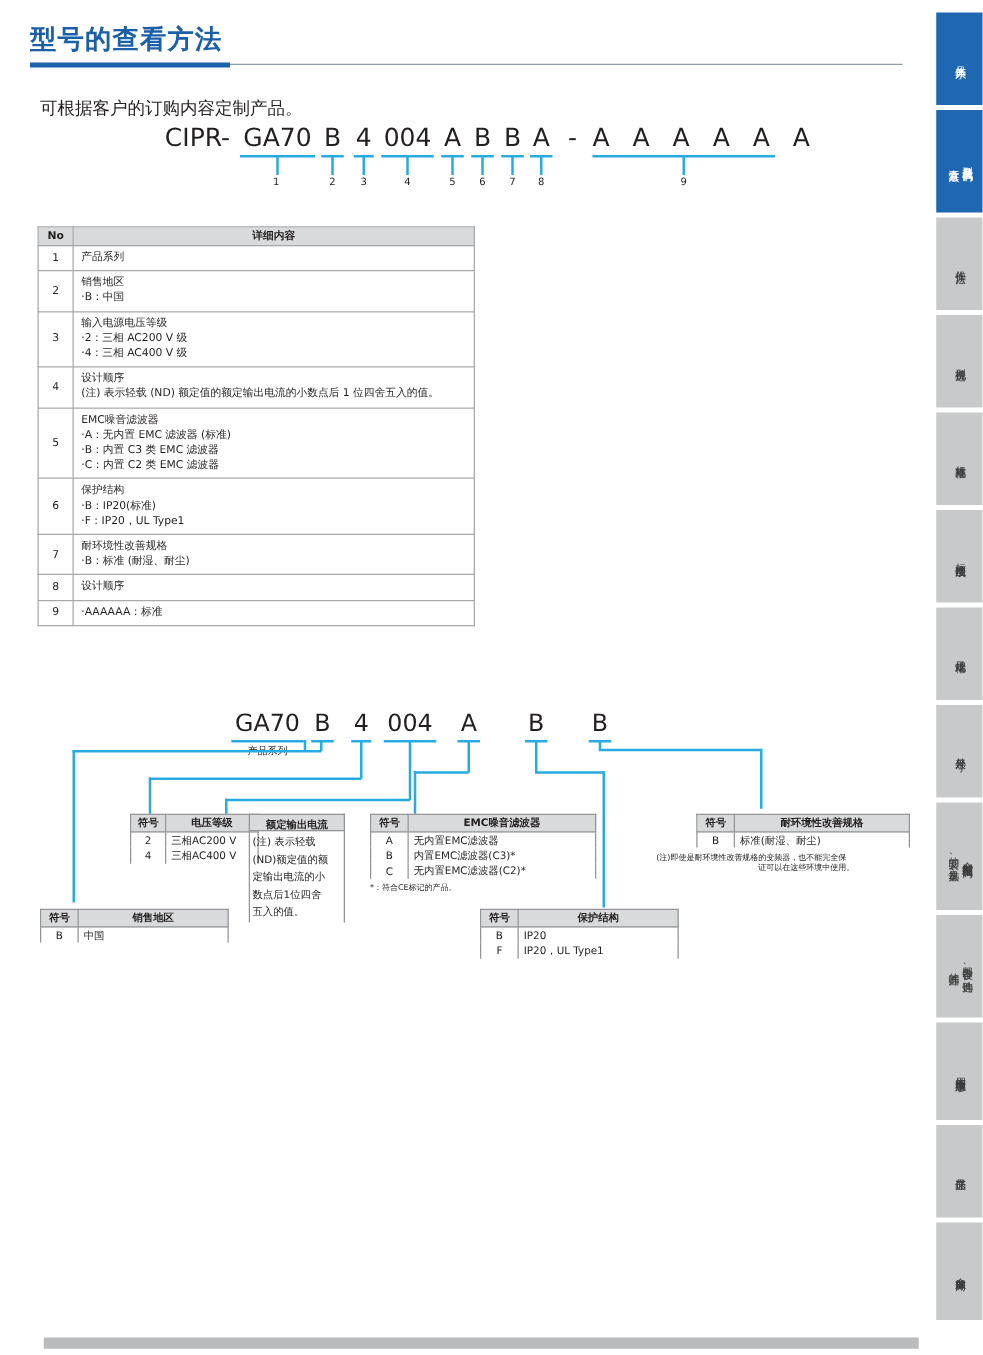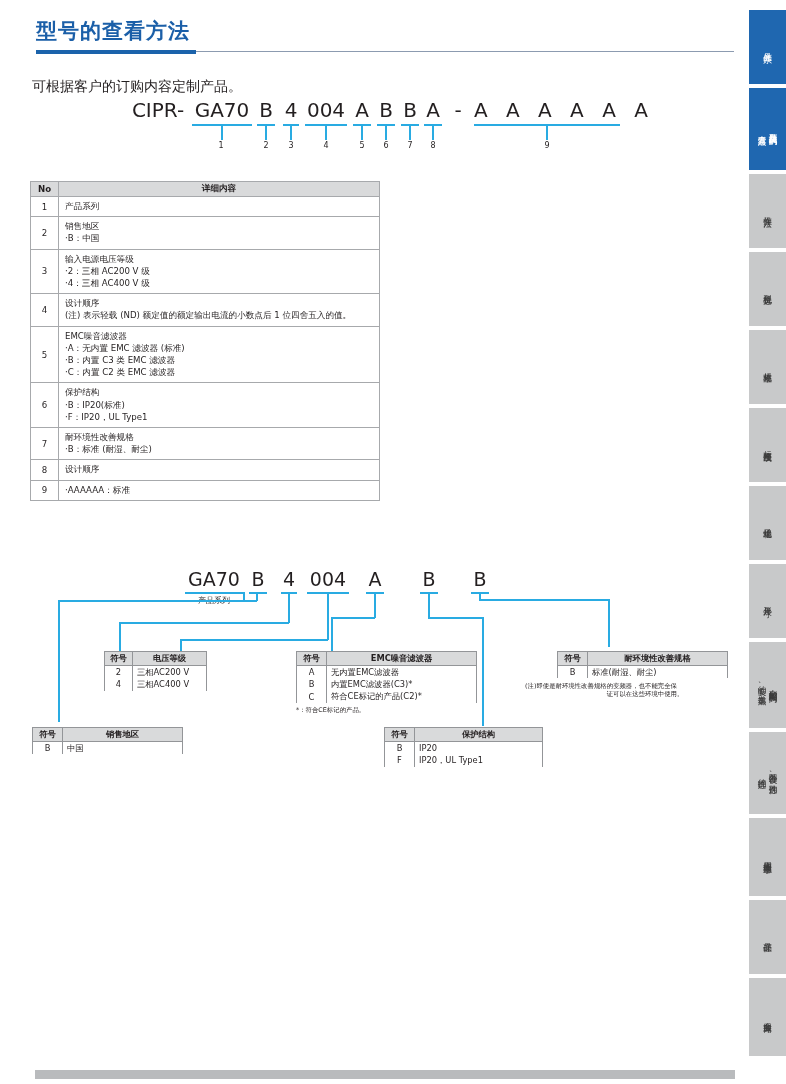--- a/index.html
+++ b/index.html
@@ -114,21 +114,21 @@
   
   #footer { position:absolute; left:35px; top:1070px; width:700px; height:9px; background:#b9bbbd; }
 </style>
 </head>
 <body>
 
 <div id="page">
 
   <div id="content">
 
-    <div class="sec-head" style="left:36px; top:18px; width:700px; height:42px;">
+    <div class="sec-head" style="left:24px; top:18px; width:700px; height:42px;">
       <div class="title">型号的查看方法</div>
       <div class="rule-thick" style="top:32px; width:160px;"></div>
       <div class="rule-thin" style="left:160px; top:33px; width:538px;"></div>
     </div>
 
     <div class="intro" style="left:32px; top:78px;">可根据客户的订购内容定制产品。</div>
 
     <div class="codebox" style="left:0; top:98px; width:745px; height:60px;">
 
       <div class="codechar" style="left:126px; top:0; width:64px; text-align:center;">CIPR-</div>
@@ -331,40 +331,52 @@
             <td class="sym edge-l">2</td>
             <td class="edge-r">三相AC200 V</td>
           </tr>
           <tr>
             <td class="sym edge-l">4</td>
             <td class="edge-r">三相AC400 V</td>
           </tr>
         </tbody>
       </table>
 
+      <div class="curtbl" style="left:199px; top:95px; width:77px;">
+        <div class="side-l"></div>
+        <div class="side-r"></div>
+        <div class="hd">额定输出电流</div>
+        <div class="bd">
+          <div>(注) 表示轻载</div>
+          <div>(ND)额定值的额</div>
+          <div>定输出电流的小</div>
+          <div>数点后1位四舍</div>
+          <div>五入的值。</div>
+        </div>
+      </div>
 
       <table class="otbl" style="left:296px; top:95px;">
         <thead>
           <tr>
             <th class="sym edge-l" style="width:30px;">符号</th>
             <th class="edge-r" style="width:150px;">EMC噪音滤波器</th>
           </tr>
         </thead>
         <tbody>
           <tr>
             <td class="sym edge-l">A</td>
             <td class="edge-r">无内置EMC滤波器</td>
           </tr>
           <tr>
             <td class="sym edge-l">B</td>
             <td class="edge-r">内置EMC滤波器(C3)*</td>
           </tr>
           <tr>
             <td class="sym edge-l">C</td>
-            <td class="edge-r">符合CE标记的产品(C2)*</td>
+            <td class="edge-r">无内置EMC滤波器(C2)*</td>
           </tr>
         </tbody>
       </table>
       <div class="onote" style="left:296px; top:150px; width:190px;">*：符合CE标记的产品。</div>
 
       <table class="otbl" style="left:384px; top:171px;">
         <thead>
           <tr>
             <th class="sym edge-l" style="width:30px;">符号</th>
             <th class="edge-r" style="width:128px;">保护结构</th>

